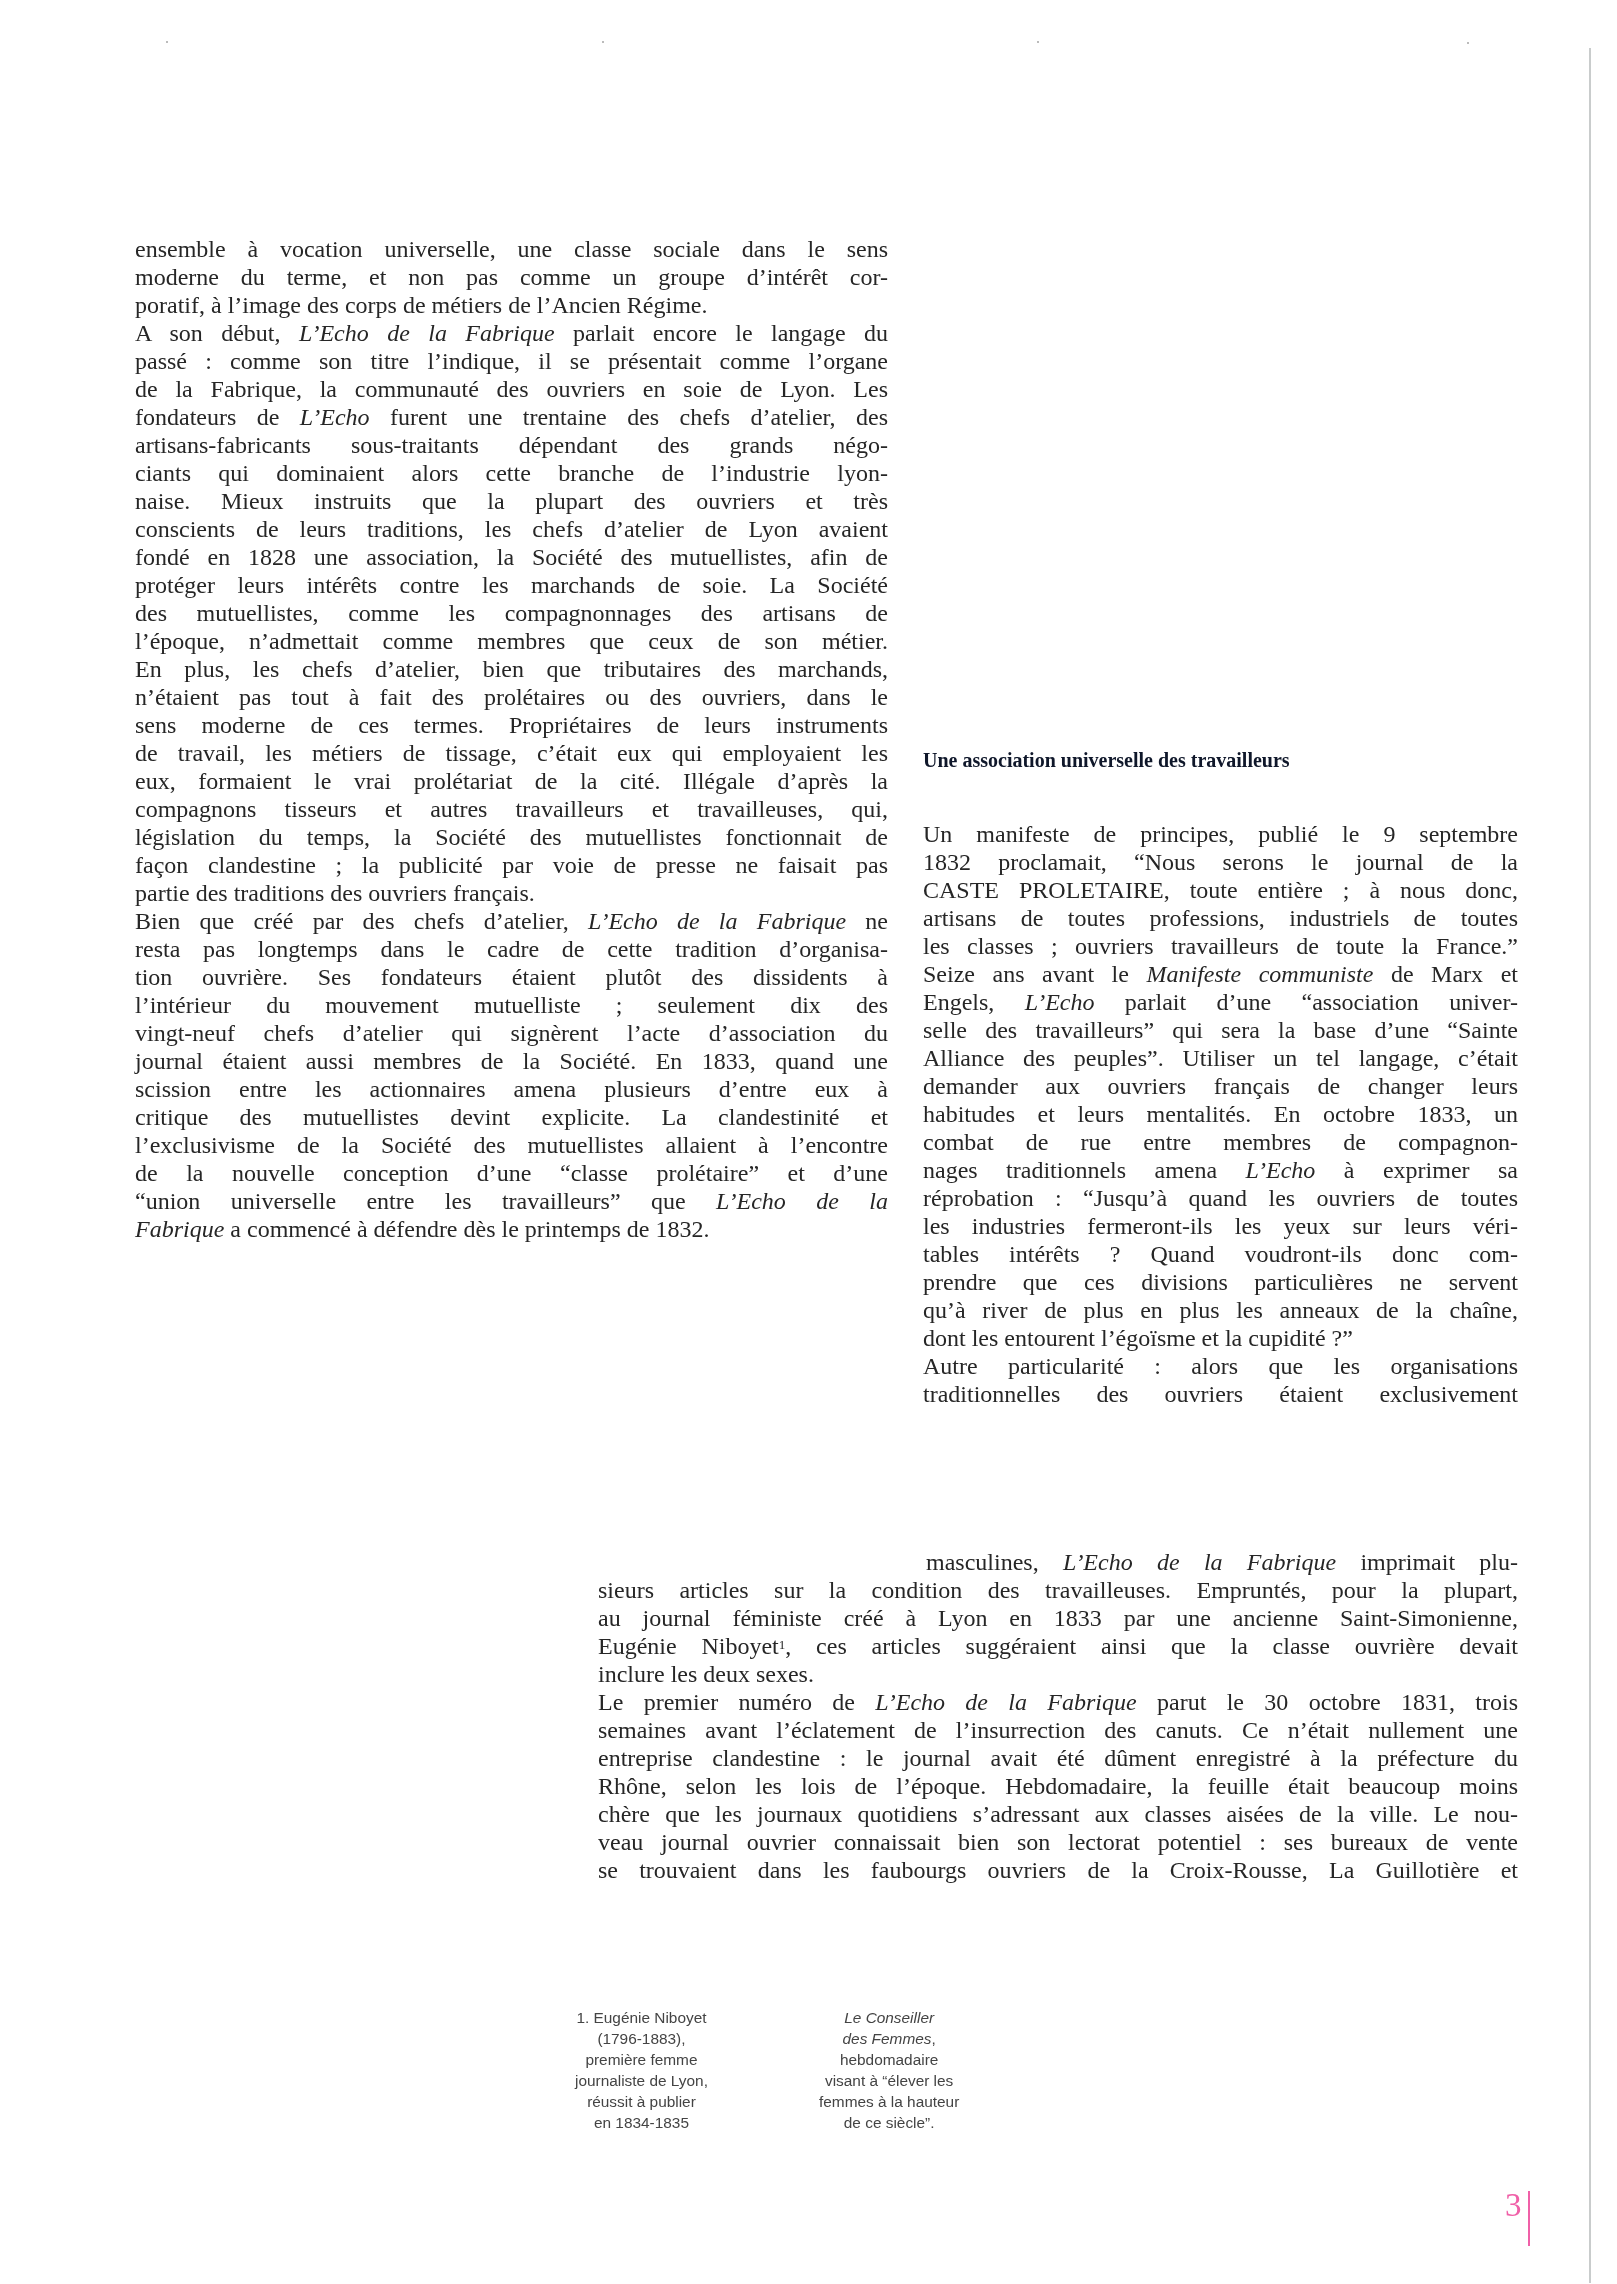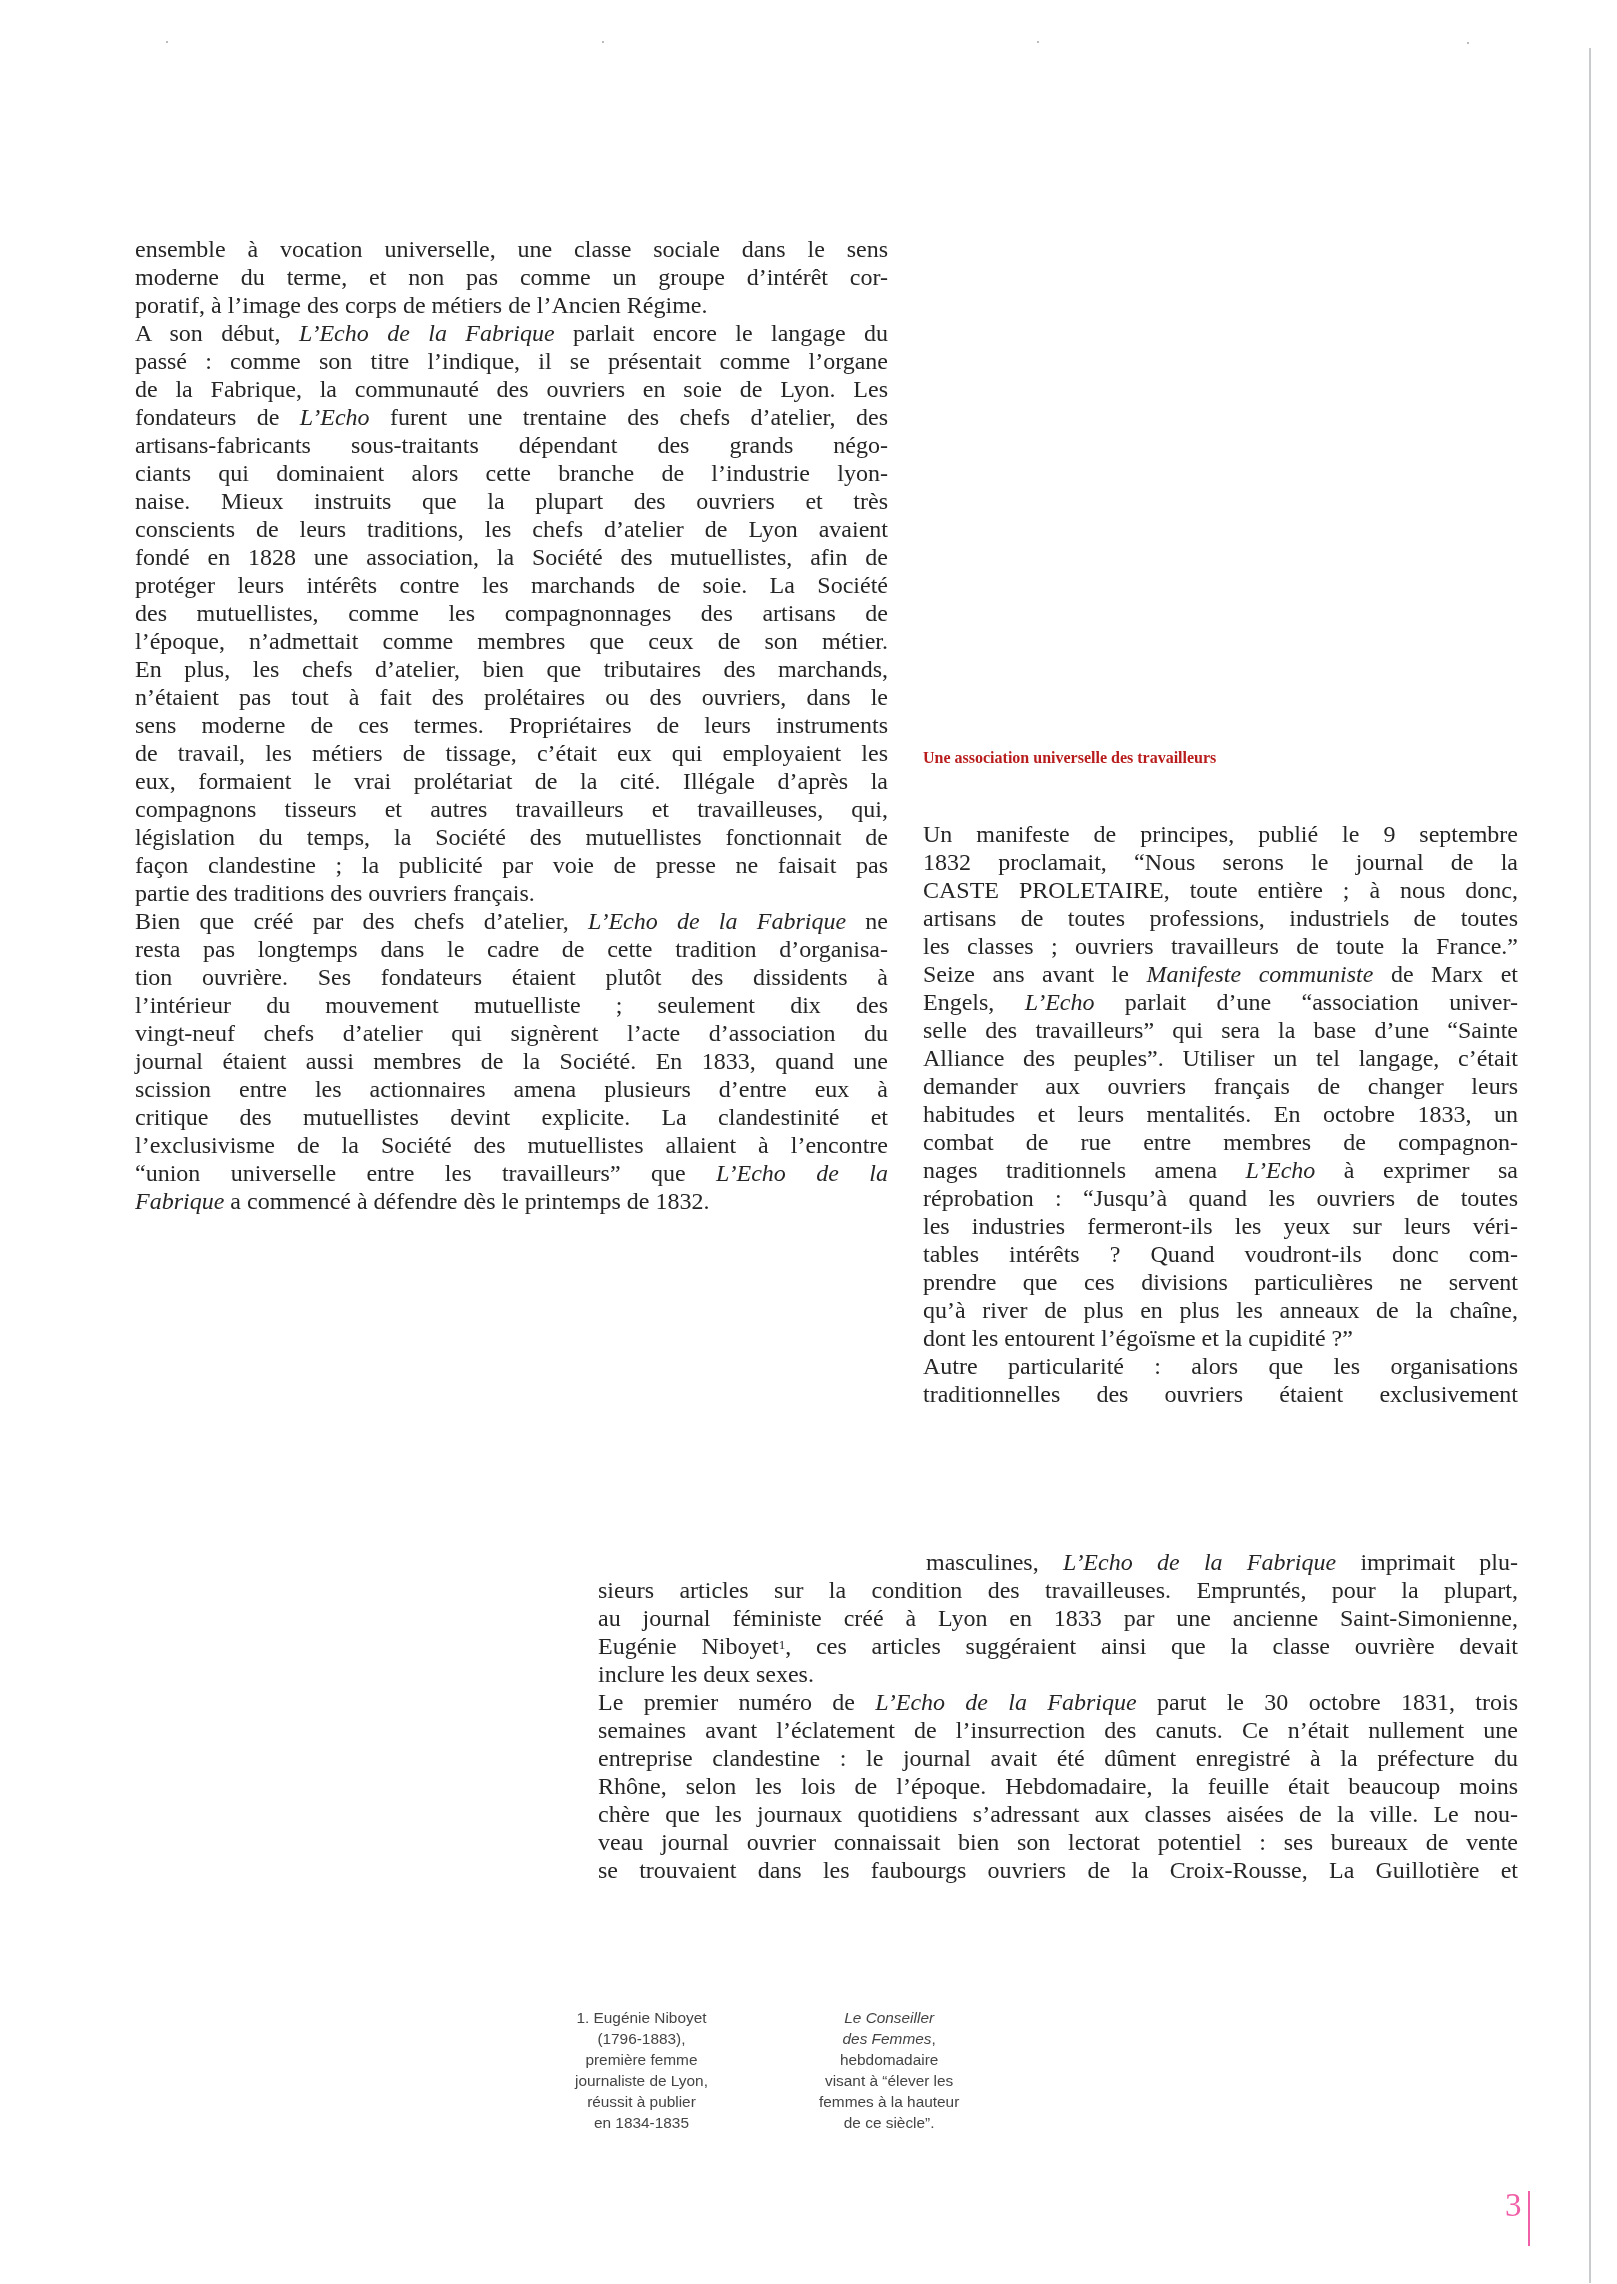--- a/index.html
+++ b/index.html
@@ -6,21 +6,21 @@
   body { width: 1617px; height: 2284px; position: relative; overflow: hidden; }
   .page { position: absolute; left: 0; top: 12px; width: 1617px; height: 1850px; background: #fff; }
   .edge-line { position: absolute; left: 1589px; top: 36px; width: 1.5px; height: 2235px; background: #c9cccc; }
   .col { position: absolute; font-family: "Liberation Serif", "DejaVu Serif", serif; color: #262626; font-size: 24px; }
   .line { display: block; height: 28px; line-height: 28px; white-space: nowrap; text-align: justify; text-align-last: justify; }
   .line.last { text-align-last: left; }
   .col-left { left: 135px; top: 223px; width: 753px; }
   .col-right { left: 923px; top: 808px; width: 595px; }
   .col-wide { left: 598px; top: 1536px; width: 920px; }
   .col-wide .line.first { margin-left: 328px; }
-  .heading { position: absolute; left: 923px; top: 737px; font-family: "Liberation Serif", "DejaVu Serif", serif; font-weight: bold; font-size: 16px; color: #b91c1c; white-space: nowrap; }
+  .heading { position: absolute; left: 923px; top: 737px; font-family: "Liberation Serif", "DejaVu Serif", serif; font-weight: bold; font-size: 20px; color: #0f172a; white-space: nowrap; }
   i { font-style: italic; }
   sup { font-size: 0.55em; vertical-align: top; position: relative; top: -1.5px; }
   .notes { position: absolute; top: 1995px; font-family: "Liberation Sans", "DejaVu Sans", sans-serif; font-size: 15.4px; line-height: 21px; color: #444; }
   .note-1 { left: 575px; }
   .note-2 { left: 819px; }
   .note-line { display: block; white-space: nowrap; text-align: center; }
   .page-num { position: absolute; left: 1505px; top: 2177px; font-family: "Liberation Serif", "DejaVu Serif", serif; font-size: 33px; line-height: 33px; color: #f060a8; }
   .page-rule { position: absolute; left: 1528px; top: 2179px; width: 1.5px; height: 55px; background: #f060a8; }
   .dot { position: absolute; width: 1.5px; height: 2.3px; background: #bbb; }
 </style>
@@ -57,20 +57,21 @@
       <span class="line last">partie des traditions des ouvriers français.</span>
       <span class="line"><span>Bien que créé par des chefs d’atelier, </span><i>L’Echo de la Fabrique</i><span> ne</span></span>
       <span class="line">resta pas longtemps dans le cadre de cette tradition d’organisa-</span>
       <span class="line">tion ouvrière. Ses fondateurs étaient plutôt des dissidents à</span>
       <span class="line">l’intérieur du mouvement mutuelliste ; seulement dix des</span>
       <span class="line">vingt-neuf chefs d’atelier qui signèrent l’acte d’association du</span>
       <span class="line">journal étaient aussi membres de la Société. En 1833, quand une</span>
       <span class="line">scission entre les actionnaires amena plusieurs d’entre eux à</span>
       <span class="line">critique des mutuellistes devint explicite. La clandestinité et</span>
       <span class="line">l’exclusivisme de la Société des mutuellistes allaient à l’encontre</span>
+      <span class="line">de la nouvelle conception d’une “classe prolétaire” et d’une</span>
       <span class="line"><span>“union universelle entre les travailleurs” que </span><i>L’Echo de la</i></span>
       <span class="line last"><i>Fabrique</i><span> a commencé à défendre dès le printemps de 1832.</span></span>
     </div>
 
   <div class="heading">Une association universelle des travailleurs</div>
   <div class="col col-right" id="right-col">
       <span class="line">Un manifeste de principes, publié le 9 septembre</span>
       <span class="line">1832 proclamait, “Nous serons le journal de la</span>
       <span class="line">CASTE PROLETAIRE, toute entière ; à nous donc,</span>
       <span class="line">artisans de toutes professions, industriels de toutes</span>

